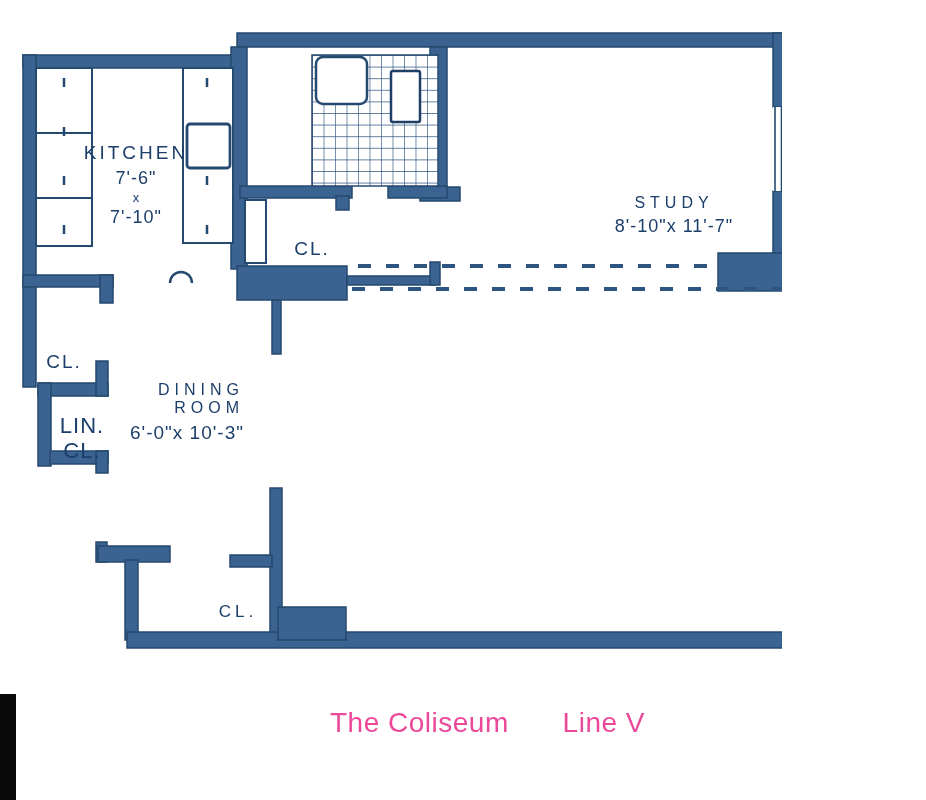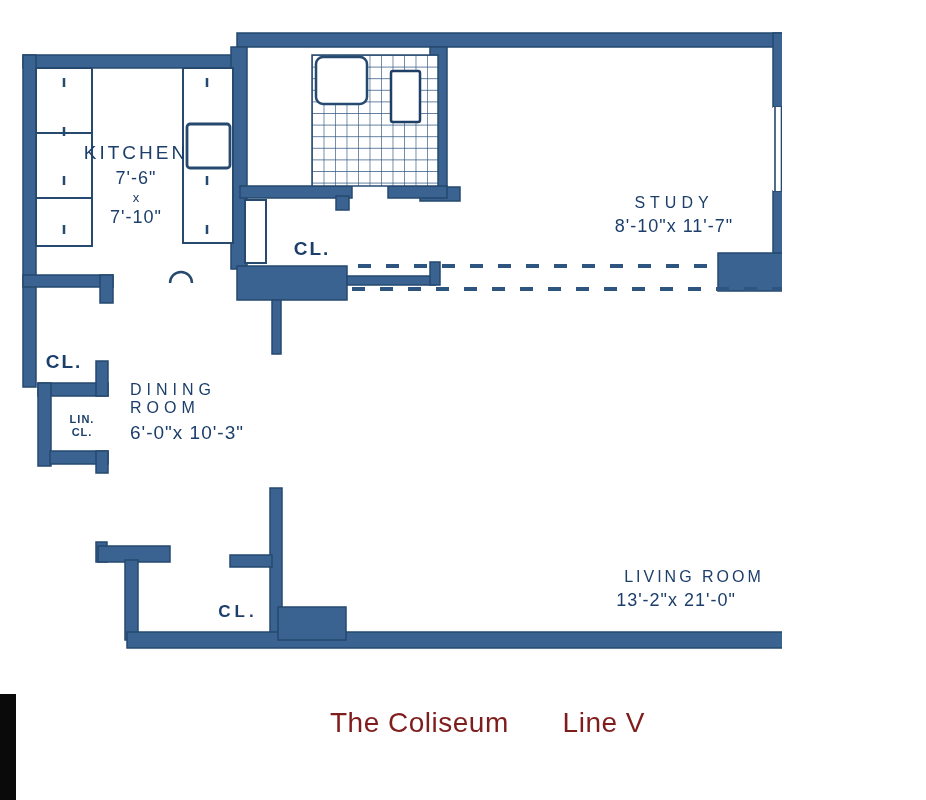--- a/index.html
+++ b/index.html
@@ -12,32 +12,32 @@
   }
   .plan-svg { position:absolute; left:0; top:0; }
   .lbl {
     position:absolute;
     transform:translateX(-50%);
     text-align:center;
     color:#1c3e6b;
     white-space:nowrap;
     line-height:1.15;
   }
-  .lbl.left-align { transform:none; text-align:left; }
+  .lbl.left-align { transform:none; text-align:right; }
   .room-name { font-size:20px; letter-spacing:3px; }
   .room-name.big { font-size:16px; letter-spacing:5px; }
   .room-dim { font-size:18px; letter-spacing:1px; margin-top:4px; }
   .dim-sep { font-size:13px; margin-top:2px; }
-  .closet-lbl { font-size:19px; letter-spacing:2px; font-weight:bold; }
-  .closet-lbl.small { font-size:11px; letter-spacing:1px; }
+  .closet-lbl { font-size:19px; letter-spacing:2px; font-weight:normal; }
+  .closet-lbl.small { font-size:22px; letter-spacing:1px; }
   .footer-title {
     position:absolute;
     left:330px; top:707px; width:315px;
     display:flex; justify-content:space-between;
-    color:#7f1d1d; font-size:28px; letter-spacing:0.5px;
+    color:#ec4899; font-size:28px; letter-spacing:0.5px;
   }
 </style>
 </head>
 <body>
 
 <div class="stage">
 
   <svg class="plan-svg" width="926" height="800" viewBox="0 0 926 800">
     <defs>
       <pattern id="tiles" x="312" y="55" width="11.5" height="11.6" patternUnits="userSpaceOnUse">
@@ -139,24 +139,20 @@
     <div class="room-name big">STUDY</div>
     <div class="room-dim">8'-10"x 11'-7"</div>
   </div>
 
   <div class="lbl left-align" style="left:130px; top:381px;">
     <div class="room-name big">DINING</div>
     <div class="room-name big">ROOM</div>
     <div class="room-dim" style="font-size:19px;">6'-0"x 10'-3"</div>
   </div>
 
-  <div class="lbl" style="left:694px; top:568px;">
-    <div class="room-name big" style="letter-spacing:3px;">LIVING ROOM</div>
-    <div class="room-dim" style="margin-right:36px;">13'-2"x 21'-0"</div>
-  </div>
 
   <div class="lbl closet-lbl" style="left:312px; top:238px;">CL.</div>
 
   <div class="lbl closet-lbl" style="left:64px; top:351px;">CL.</div>
 
   <div class="lbl" style="left:82px; top:413px;">
     <div class="closet-lbl small">LIN.</div>
     <div class="closet-lbl small">CL.</div>
   </div>
 

